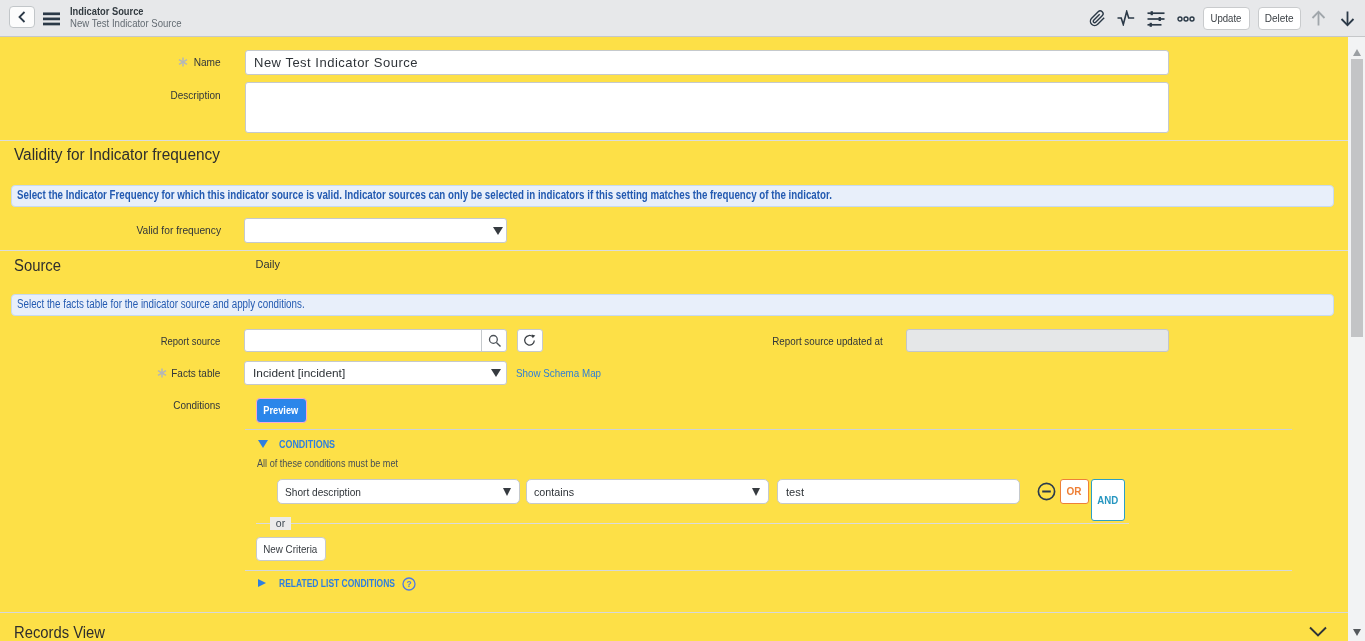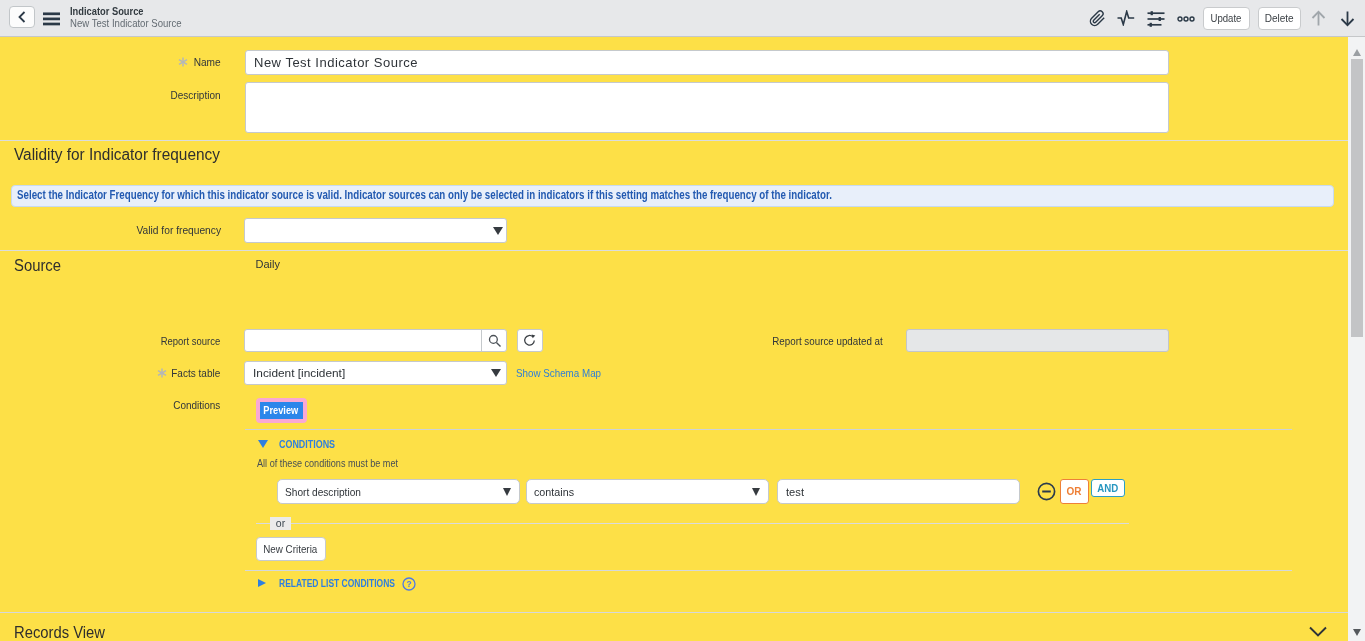--- a/index.html
+++ b/index.html
@@ -89,20 +89,23 @@
 <div class="bluebox" style="top:184.5px;font-weight:bold;">
       <span style="transform:scaleX(0.812);">Select the Indicator Frequency for which this indicator source is valid. Indicator sources can only be selected in indicators if this setting matches the frequency of the indicator.</span>
     </div>
 <span class="t lbl" style="right:1143.5px;top:223px;transform:scaleX(0.889);">Valid for frequency</span>
 <div class="inp" style="left:244px;top:218px;width:263px;height:24.5px;"></div>
 <span class="t lft" style="left:255.5px;top:223px;font-size:11px;color:#2e3338;line-height:14px;transform:scaleX(1.0);margin-top:34px;">Daily</span>
 <div class="tri-d" style="left:493px;top:226.5px;"></div>
 
 <div class="hr" style="left:0;top:250px;width:1348px;"></div>
 <span class="t h2" style="left:14px;top:256.5px;transform:scaleX(0.927);">Source</span>
+<div class="bluebox" style="top:294px;">
+      <span style="transform:scaleX(0.815);">Select the facts table for the indicator source and apply conditions.</span>
+    </div>
 
 <span class="t lbl" style="right:1145px;top:334px;transform:scaleX(0.824);">Report source</span>
 <div class="inp" style="left:244px;top:328.5px;width:263px;height:23.5px;"></div>
 <div style="position:absolute;left:481px;top:328.5px;width:1px;height:23.5px;background:#c5c9cc;"></div>
 <svg style="position:absolute;left:487.5px;top:333.5px;" width="14" height="14" viewBox="0 0 14 14" fill="none">
 <circle cx="5.4" cy="5.4" r="3.9" stroke="#4a5056" stroke-width="1.3"></circle>
 <line x1="8.4" y1="8.4" x2="12.5" y2="12.5" stroke="#4a5056" stroke-width="1.4"></line>
 </svg>
 <div class="inp" style="left:517px;top:328.5px;width:25.5px;height:23.5px;"></div>
 <svg style="position:absolute;left:523px;top:334px;" width="13" height="13" viewBox="0 0 13 13" fill="none">
@@ -117,21 +120,21 @@
 <line x1="1" y1="2.7" x2="9" y2="7.3" stroke="#b3b7ba" stroke-width="1.5"></line>
 <line x1="1" y1="7.3" x2="9" y2="2.7" stroke="#b3b7ba" stroke-width="1.5"></line>
 </svg>
 <span class="t lbl" style="right:1145px;top:365.5px;transform:scaleX(0.871);">Facts table</span>
 <div class="inp" style="left:244px;top:360.5px;width:263px;height:24px;"></div>
 <span class="t lft" style="left:253px;top:365.5px;font-size:11.5px;color:#2e3338;line-height:14px;transform:scaleX(1.03);">Incident [incident]</span>
 <div class="tri-d" style="left:490.5px;top:368.5px;"></div>
 <span class="t lft" style="left:515.5px;top:365.5px;font-size:11.5px;color:#2f7fd6;line-height:14px;transform:scaleX(0.853);">Show Schema Map</span>
 
 <span class="t lbl" style="right:1145px;top:398px;transform:scaleX(0.865);">Conditions</span>
-<div style="position:absolute;left:256px;top:398px;width:50.5px;height:24.6px;background:#2b86ea;border:4px solid #f9a8d4;border-radius:4px;display:flex;align-items:center;justify-content:center;">
+<div style="position:absolute;left:256px;top:398px;width:50.5px;height:24.6px;background:#2b86ea;border:1px solid #f9a8d4;border-radius:4px;display:flex;align-items:center;justify-content:center;">
 <span style="font-size:11px;font-weight:bold;color:#fff;transform:scaleX(0.84);">Preview</span>
 </div>
 
 <div class="hr" style="left:245px;top:429px;width:1047px;background:#ccd2d8;"></div>
 <div class="btri-d" style="left:257.5px;top:440px;"></div>
 <span class="t lft" style="left:278.5px;top:438.5px;font-size:10.5px;font-weight:bold;color:#2e7fe0;line-height:11px;transform:scaleX(0.85);">CONDITIONS</span>
 <span class="t lft" style="left:256.5px;top:457.5px;font-size:10.5px;color:#474e54;line-height:11px;transform:scaleX(0.866);">All of these conditions must be met</span>
 
 <div class="inp" style="left:277px;top:479px;width:243px;height:24.5px;border-radius:5px;"></div>
 <span class="t lft" style="left:284.5px;top:484.5px;font-size:11.5px;color:#2e3338;line-height:14px;transform:scaleX(0.88);">Short description</span>
@@ -142,21 +145,21 @@
 <div class="inp" style="left:777px;top:479px;width:243px;height:24.5px;border-radius:5px;"></div>
 <span class="t lft" style="left:786px;top:484.5px;font-size:11.5px;color:#2e3338;line-height:14px;transform:scaleX(0.97);">test</span>
 
 <svg style="position:absolute;left:1036.5px;top:482px;" width="19" height="19" viewBox="0 0 19 19" fill="none">
 <circle cx="9.5" cy="9.5" r="8.1" stroke="#2a3b4d" stroke-width="1.7"></circle>
 <line x1="5.2" y1="9.5" x2="13.8" y2="9.5" stroke="#2a3b4d" stroke-width="2"></line>
 </svg>
 <div style="position:absolute;left:1059.5px;top:479px;width:29px;height:25px;border:1px solid #ee8038;border-radius:3px;background:#fff;display:flex;align-items:center;justify-content:center;">
 <span style="font-size:10px;font-weight:bold;color:#ee7f35;">OR</span>
     </div>
-<div style="position:absolute;left:1090.5px;top:479px;width:34px;height:18px;border:1px solid #2d9fc4;border-radius:3px;background:#fff;display:flex;align-items:center;justify-content:center;">
+<div style="position:absolute;left:1090.5px;top:479px;width:34px;height:42px;border:1px solid #2d9fc4;border-radius:3px;background:#fff;display:flex;align-items:center;justify-content:center;">
 <span style="font-size:10px;font-weight:bold;color:#2696c0;transform:scaleX(0.97);">AND</span>
     </div>
 
 <div class="hr" style="left:256px;top:522.5px;width:873px;background:#d9dbdd;"></div>
 <div style="position:absolute;left:270px;top:517px;width:21px;height:12.5px;background:#ebebeb;display:flex;align-items:center;justify-content:center;">
 <span style="font-size:10.5px;color:#3d4852;">or</span>
     </div>
 <div style="position:absolute;left:256px;top:537px;width:69.5px;height:24px;background:#fff;border:1px solid #c6cacd;border-radius:4px;display:flex;align-items:center;justify-content:center;">
 <span style="font-size:11px;color:#383d42;transform:scaleX(0.893);">New Criteria</span>
     </div>

